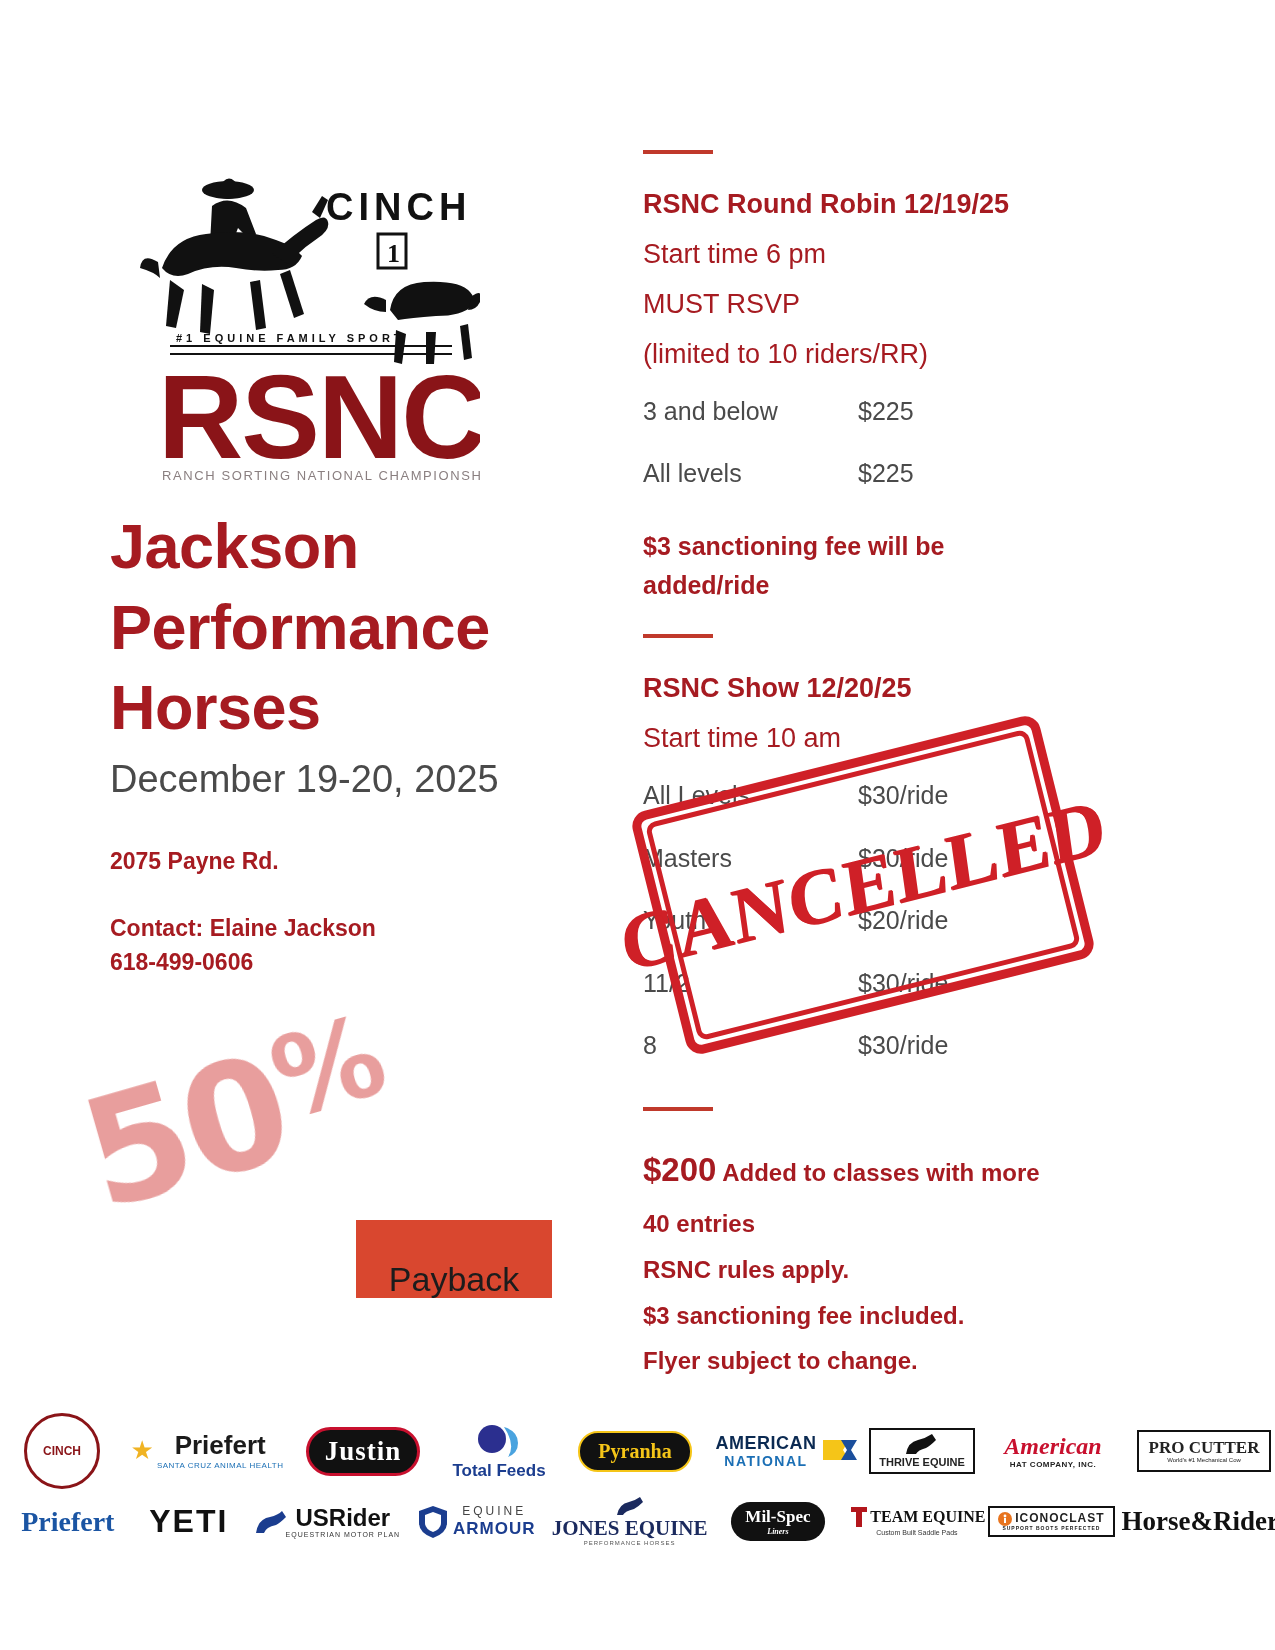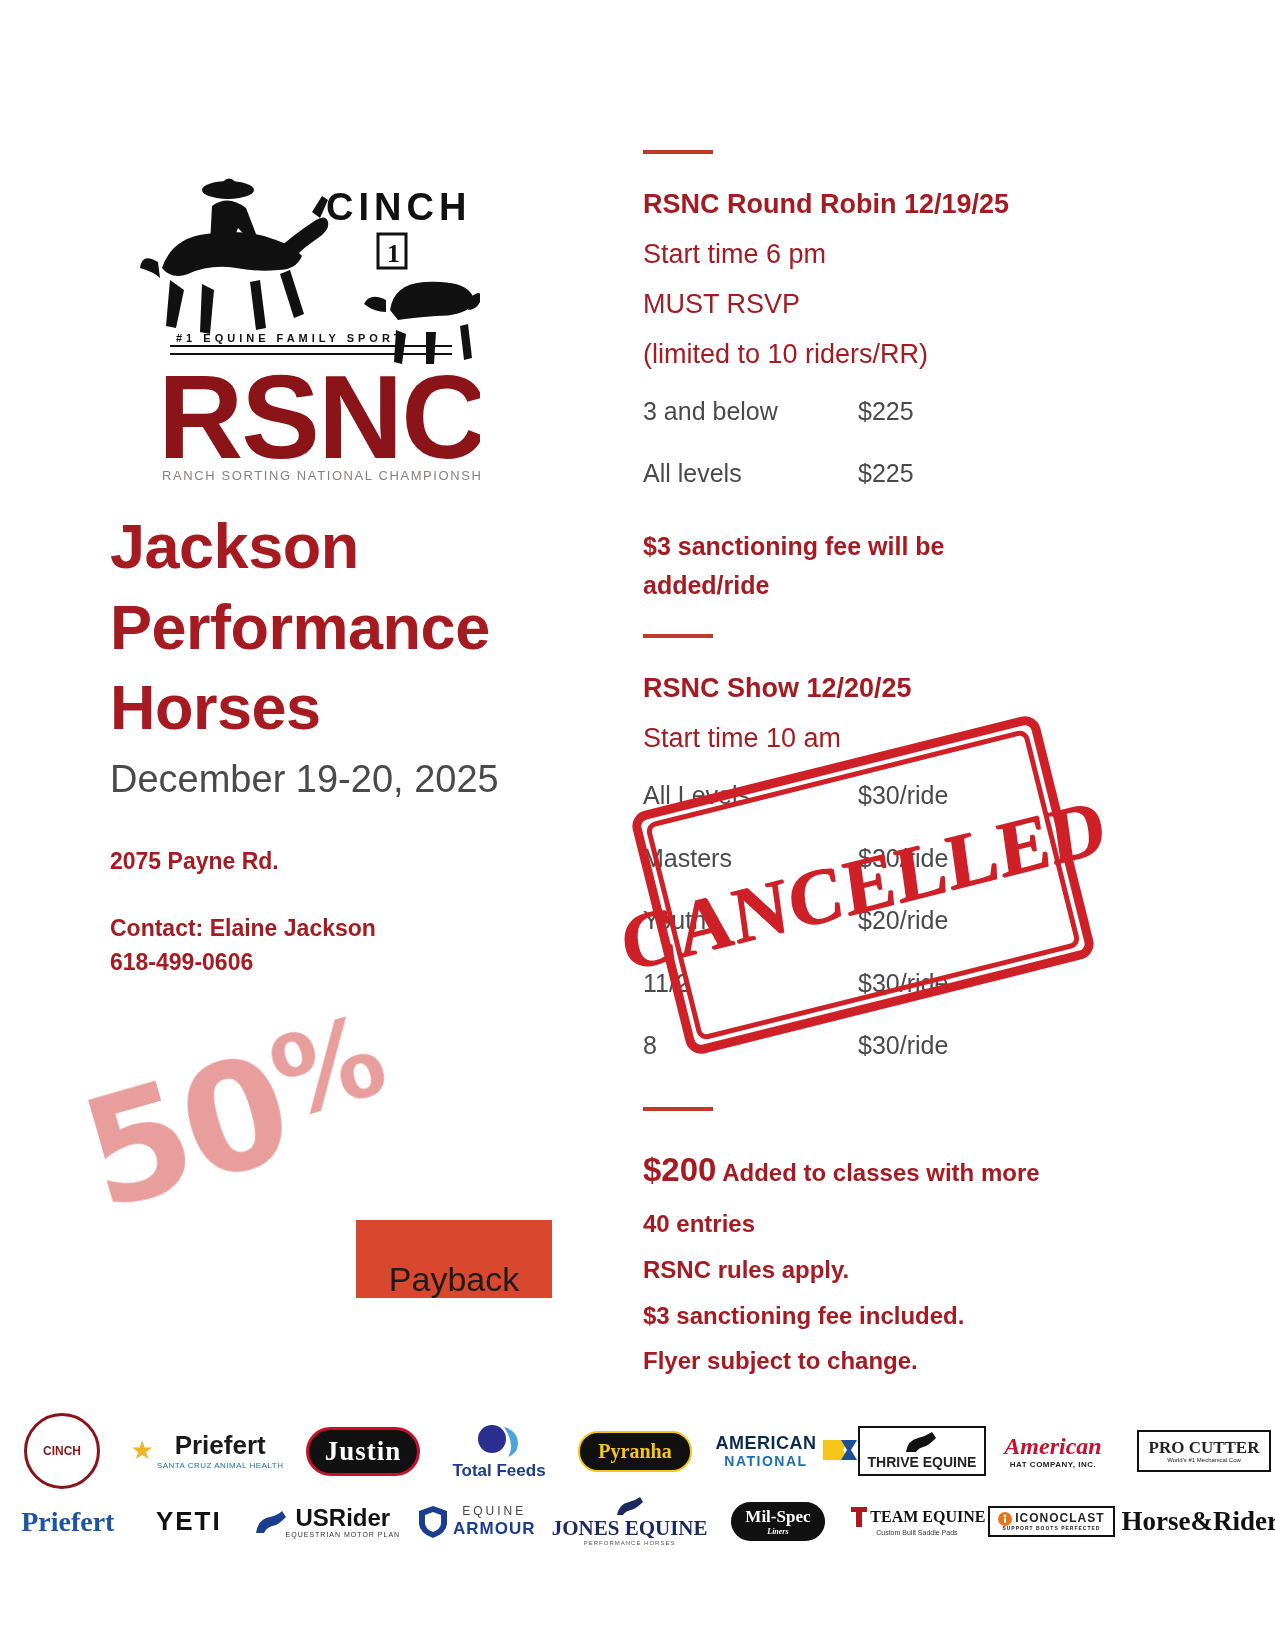--- a/index.html
+++ b/index.html
@@ -266,28 +266,28 @@
   }
   .pyranha-pill {
     background: #111; color: #f5c518; border-radius: 20px;
     padding: 7px 18px; font-weight: 700; font-size: 20px;
     font-family: "Liberation Serif", serif;
     border: 2px solid #f5c518;
   }
   .totalfeeds-txt { font-size: 17px; font-weight: 700; color: #1b3d8f; }
   .amnat-1 { font-size: 18px; font-weight: 700; color: #0b2a52; letter-spacing: .5px;}
   .amnat-2 { font-size: 14px; font-weight: 700; color: #1b6fb5; letter-spacing: 1.5px;}
-  .thrive-box { border: 2px solid #111; padding: 4px 8px; font-size: 14px; font-weight: 700; }
+  .thrive-box { border: 2px solid #111; padding: 4px 8px; font-size: 11px; font-weight: 700; }
   .amhat-1 { font-family: "Liberation Serif", serif; font-style: italic; font-weight: 700; color: #c8102e; font-size: 24px;}
   .amhat-2 { font-size: 8px; font-weight: 700; letter-spacing: .5px; }
   .procutter-box { border: 2px solid #111; padding: 6px 10px; text-align: center; }
   .procutter-1 { font-family: "Liberation Serif", serif; font-weight: 700; font-size: 17px; }
   .procutter-2 { font-size: 6px; }
   .priefert-txt { font-size: 28px; font-weight: 700; color: #1b55a3; font-family: "Liberation Serif", serif;}
-  .yeti-txt { font-size: 26px; font-weight: 700; color: #111; letter-spacing: 2px; }
+  .yeti-txt { font-size: 32px; font-weight: 700; color: #111; letter-spacing: 2px; }
   .usrider-1 { font-size: 24px; font-weight: 700; color: #111; }
   .usrider-2 { font-size: 7px; letter-spacing: 1px; color: #333; }
   .ea-1 { font-size: 12px; letter-spacing: 3px; color: #444; }
   .ea-2 { font-size: 17px; font-weight: 700; color: #1b3d8f; letter-spacing: 1px;}
   .jones-txt { font-family: "Liberation Serif", serif; font-size: 21px; font-weight: 700; color: #1b2a5e; }
   .jones-sub { font-size: 6px; color: #555; letter-spacing: 1px; }
   .milspec-box { background: #111; color: #fff; border-radius: 22px; padding: 5px 14px; font-family: "Liberation Serif", serif; font-size: 17px; font-weight: 700;}
   .teamequine-1 { font-family: "Liberation Serif", serif; font-size: 16px; font-weight: 700; color: #111; }
   .teamequine-2 { font-size: 7px; color: #333; }
   .icono-box { border: 2px solid #111; padding: 4px 8px; font-size: 12px; font-weight: 700; letter-spacing: 1px;}

